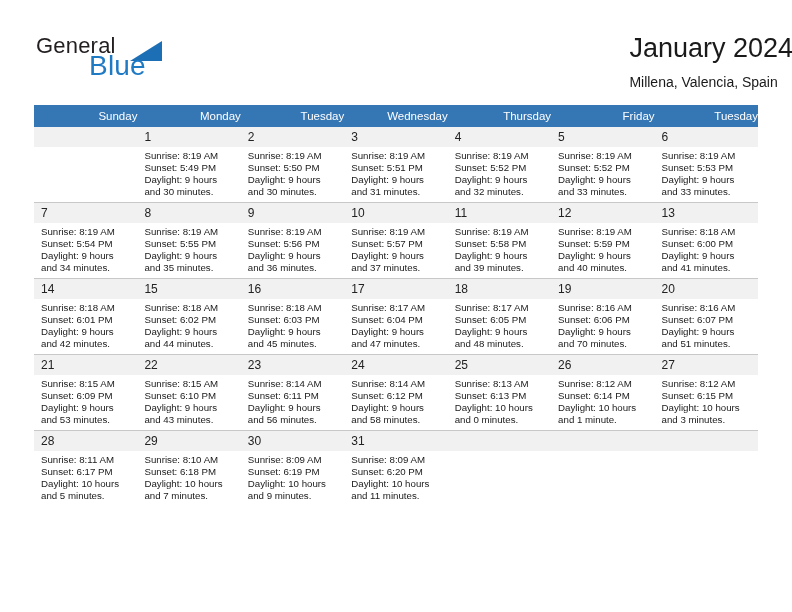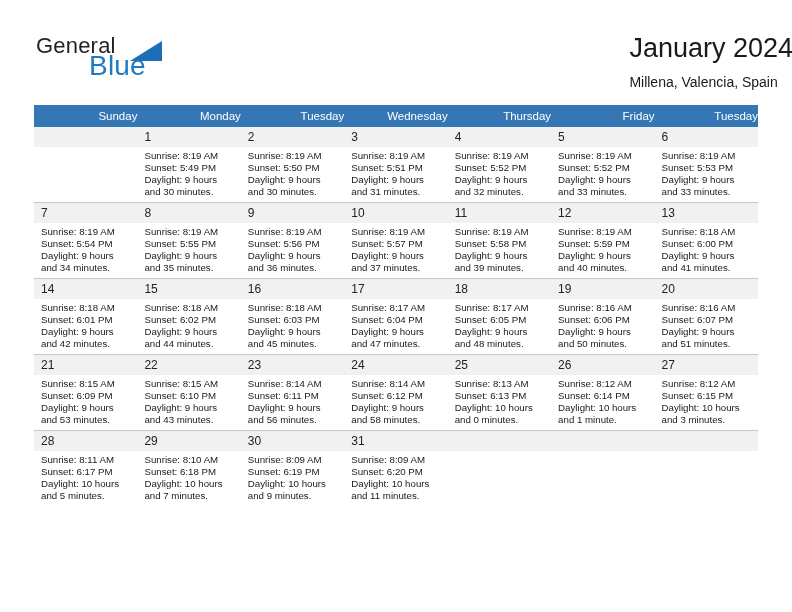--- a/index.html
+++ b/index.html
@@ -352,21 +352,21 @@
             <div>Daylight: 9 hours</div>
             <div>and 48 minutes.</div>
           </div>
         </td>
         <td>
           <div class="daynum">19</div>
           <div class="cellbody">
             <div>Sunrise: 8:16 AM</div>
             <div>Sunset: 6:06 PM</div>
             <div>Daylight: 9 hours</div>
-            <div>and 50 minutes.</div>
+            <div>and 70 minutes.</div>
           </div>
         </td>
         <td>
           <div class="daynum">20</div>
           <div class="cellbody">
             <div>Sunrise: 8:16 AM</div>
             <div>Sunset: 6:07 PM</div>
             <div>Daylight: 9 hours</div>
             <div>and 51 minutes.</div>
           </div>

